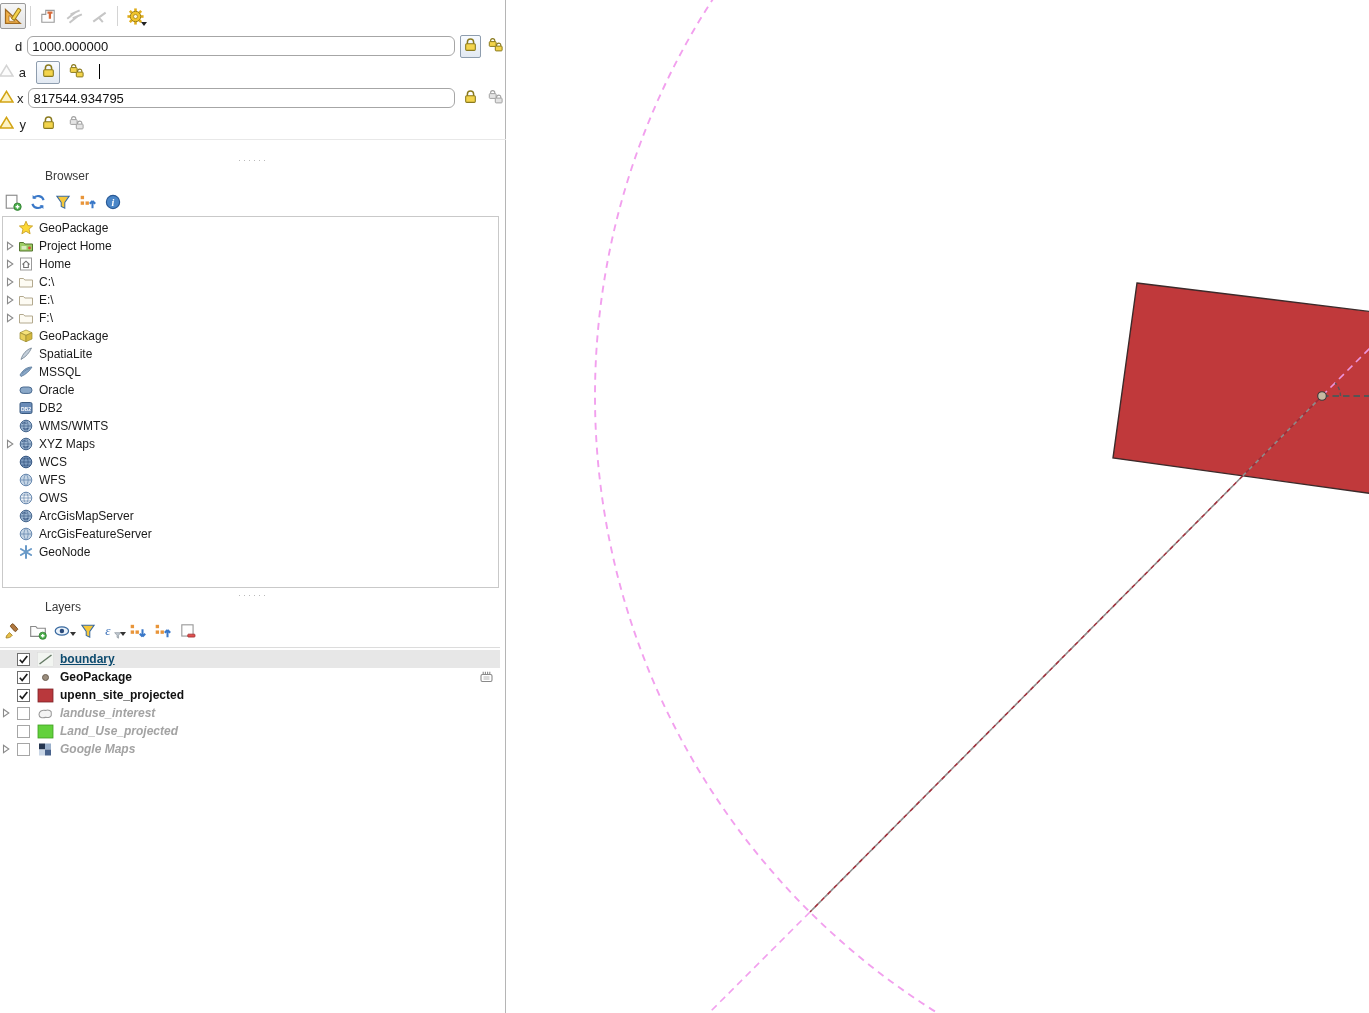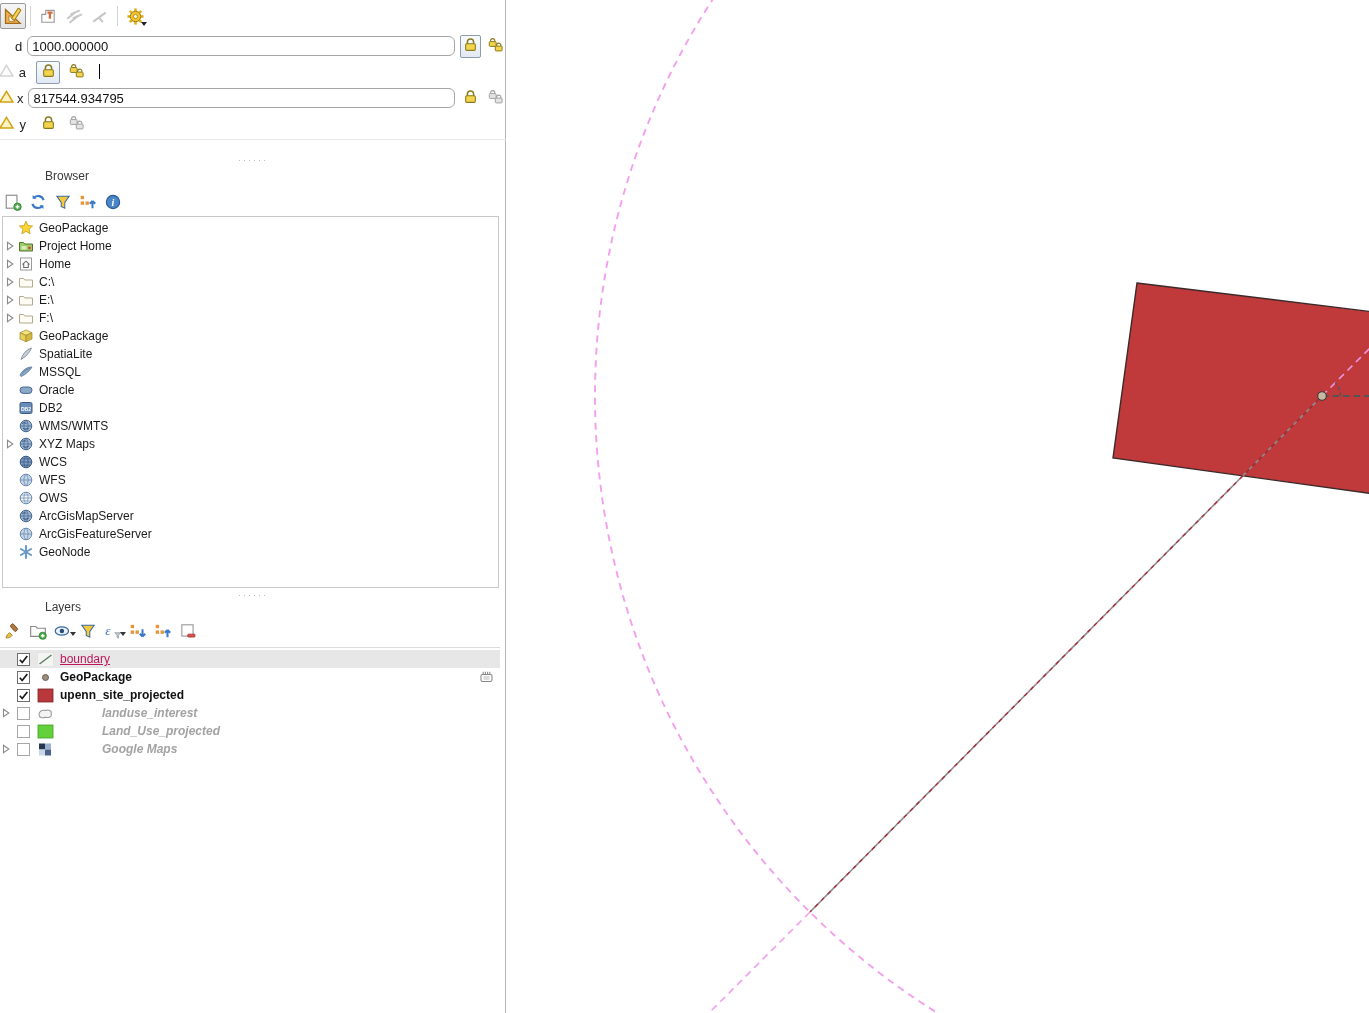--- a/index.html
+++ b/index.html
@@ -63,22 +63,22 @@
   .tr-label { font-size:12px; color:#1a1a1a; white-space:nowrap; }
   
   #layers-list { position:absolute; left:0; top:647px; width:500px; border-top:1px solid #dcdcdc; padding-top:2px; }
   .layer-row { display:flex; align-items:center; height:18px; position:relative; }
   .layer-row.selected { background:#e7e7e7; }
   .lr-arrow { width:13px; padding-left:2px; display:flex; align-items:center; }
   .lr-check { width:13px; height:13px; margin-left:4px; display:flex; }
   .lr-icon { width:17px; height:15px; margin-left:7px; margin-right:6px; display:flex; align-items:center; justify-content:center; }
   .lr-label { font-size:12px; }
   .lr-label.bold { font-weight:bold; color:#111; }
-  .lr-label.bold-underline { font-weight:normal; text-decoration:underline; color:#be185d; }
-  .lr-label.italic { font-style:italic; font-weight:bold; color:#a3a3a3;margin-left:42px; }
+  .lr-label.bold-underline { font-weight:bold; text-decoration:underline; color:#0c4a6e; }
+  .lr-label.italic { font-style:italic; font-weight:bold; color:#a3a3a3; }
   .lr-indicator { position:absolute; right:6px; top:2px; }
   
   #map-area { position:absolute; left:507px; top:0; width:862px; height:1013px; background:#fff; }
 </style>
 </head>
 <body>
 
 <div id="left-dock">
 
   <div id="cad-toolbar">

